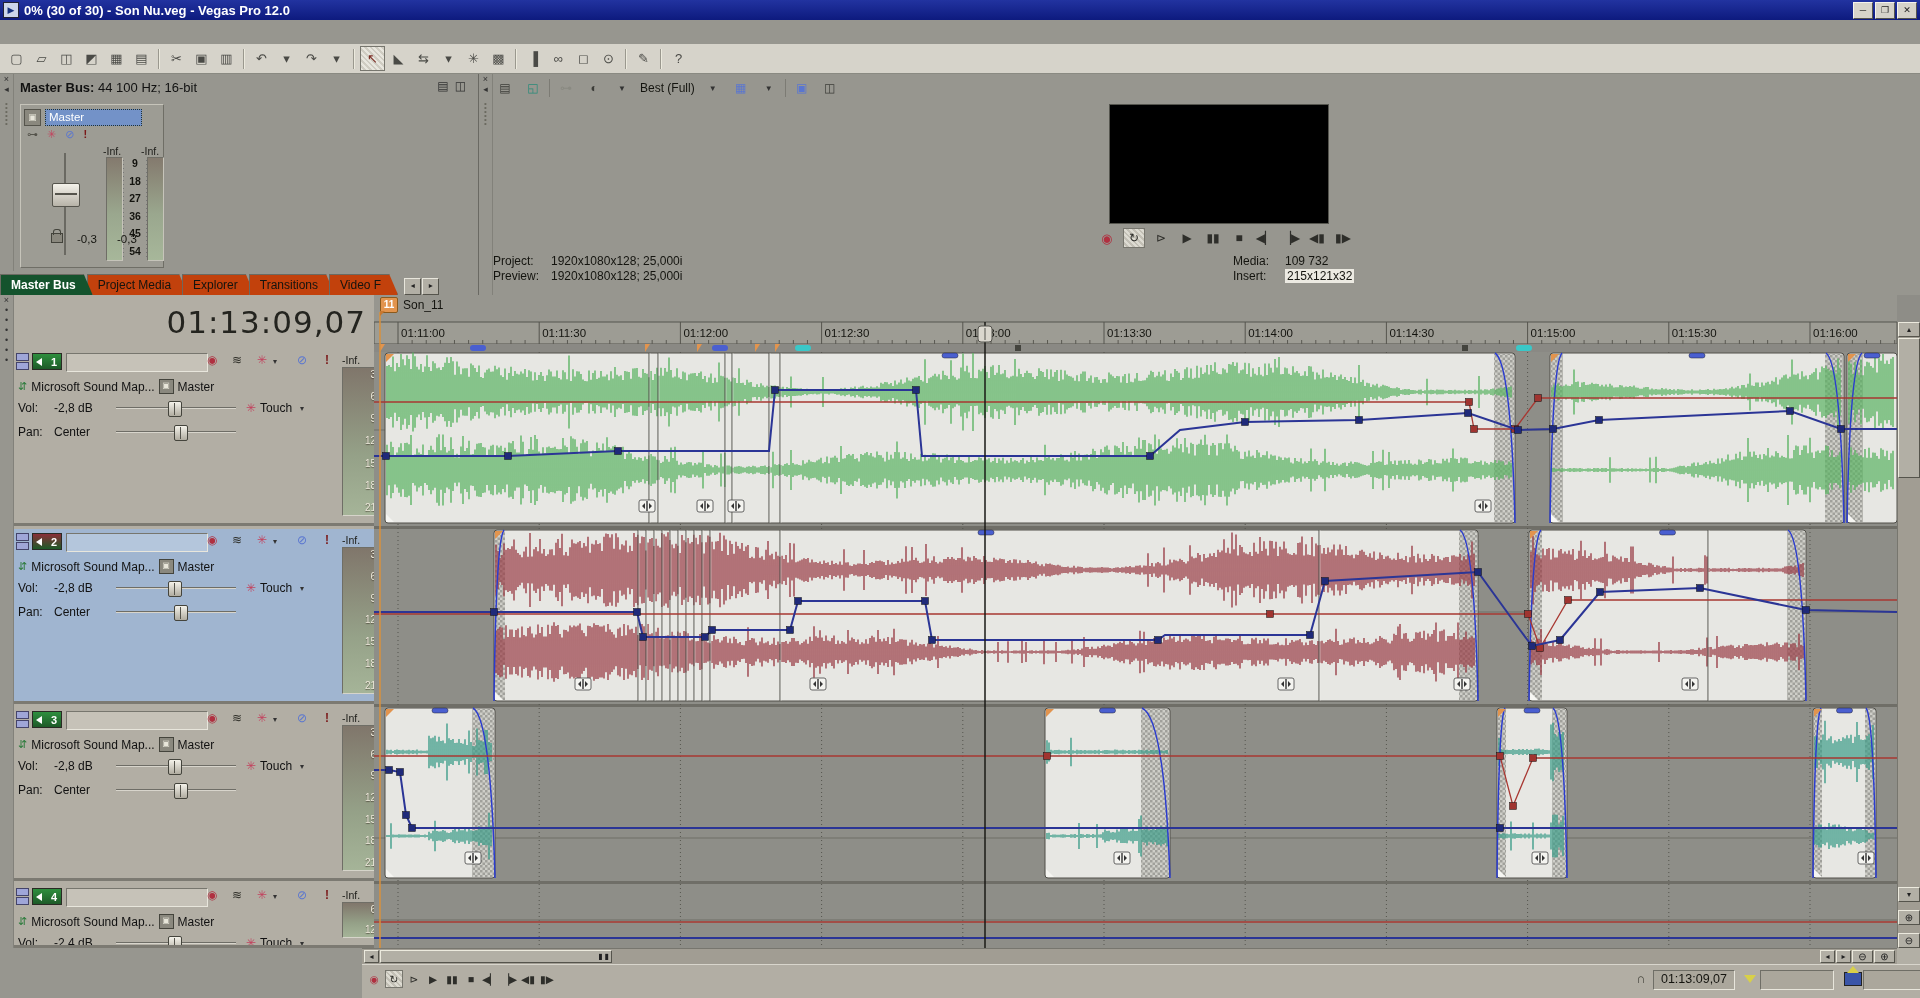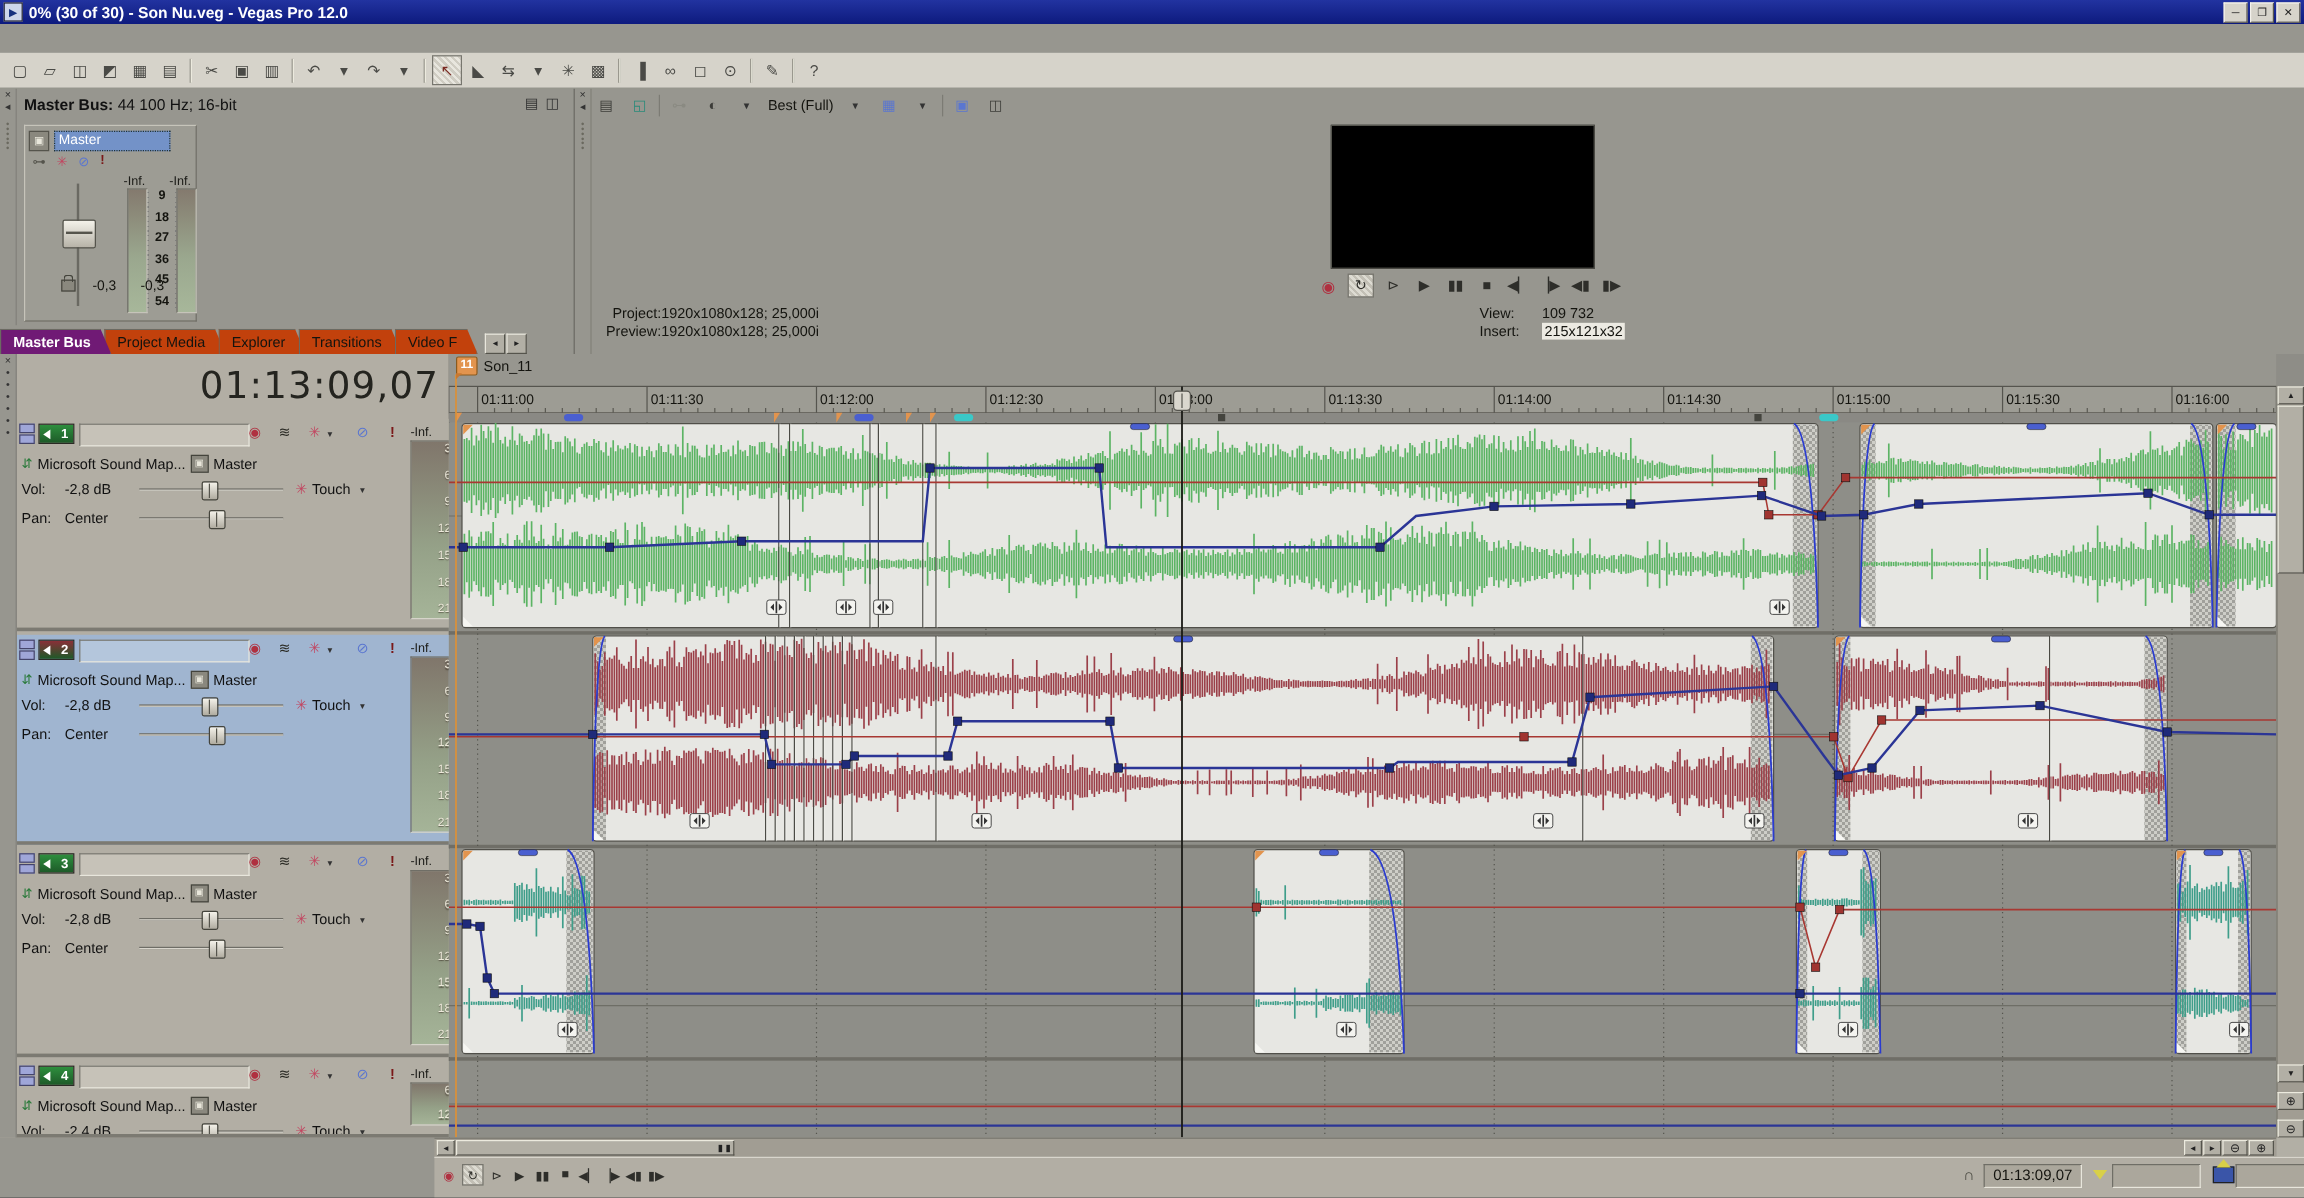--- a/index.html
+++ b/index.html
@@ -38,37 +38,37 @@
   #mscale{position:absolute;left:102px;top:52px;width:24px;height:100px;display:flex;flex-direction:column;justify-content:space-between;align-items:center;font-size:10.5px;font-weight:bold;color:#14140f;background:repeating-linear-gradient(180deg,transparent 0 3px,#777 3px 4px) left/1px 100% no-repeat,repeating-linear-gradient(180deg,transparent 0 3px,#777 3px 4px) right/1px 100% no-repeat;}
   #fader-track{position:absolute;left:43px;top:48px;width:2px;height:102px;background:#6a6962;}
   #fader-thumb{position:absolute;left:31px;top:78px;width:26px;height:22px;background:linear-gradient(180deg,#f4f2ea,#b7b3a8);border:1px solid #55544c;border-radius:2px;}
   #fader-thumb:before{content:"";position:absolute;left:2px;right:2px;top:9px;height:2px;background:#55544c;}
   .lockicon{position:absolute;left:30px;top:128px;width:10px;height:8px;background:#8a887e;border:1px solid #44443c;}
   .lockicon:before{content:"";position:absolute;left:1px;top:-5px;width:6px;height:5px;border:1px solid #44443c;border-bottom:none;border-radius:3px 3px 0 0;}
   .mval{position:absolute;font-size:11.5px;color:#14140f;}
   
   #docktabs{position:absolute;left:0;top:197px;width:478px;height:24px;display:flex;align-items:flex-end;}
   .dtab{height:20px;line-height:20px;padding:0 16px 0 10px;font-size:12px;background:#c2410c;color:#14140f;border:1px solid #6b6a62;border-bottom:none;clip-path:polygon(0 0,calc(100% - 9px) 0,100% 100%,0 100%);margin-right:-6px;}
-  .dtab.active{background:#701a75;color:#fff;font-weight:bold;z-index:2;}
+  .dtab.active{background:#14532d;color:#fff;font-weight:bold;z-index:2;}
   .tabarrows{margin-left:12px;display:flex;gap:1px;}
   .tabarrow{width:15px;height:15px;background:#b2afa5;border:1px solid;border-color:#e8e6dc #55544c #55544c #e8e6dc;font-size:8px;text-align:center;line-height:14px;color:#222;}
   
   #videopanel{left:478px;top:0;width:1442px;height:221px;border-left:1px solid #6a6963;}
   #vtoolbar{position:absolute;left:14px;top:3px;height:22px;display:flex;align-items:center;gap:4px;}
   .vbtn{min-width:20px;height:20px;display:flex;align-items:center;justify-content:center;font-size:12px;color:#3c3c38;padding:0 2px;}
   .vbtn.blue{color:#5a76d0;} .vbtn.teal{color:#2a8a7a;}
   #vquality{font-size:12px;color:#14140f;padding:0 2px;}
   #vscreen{position:absolute;left:630px;top:30px;width:218px;height:118px;background:#000;border:1px solid #55554e;}
   #vtransport{position:absolute;left:618px;top:154px;display:flex;align-items:center;gap:6px;}
   .pbtn{width:20px;height:18px;display:flex;align-items:center;justify-content:center;font-size:12px;color:#2e2e2a;}
   .pbtn.record{color:#b03040;font-size:13px;}
   .pbtn.sel{background:repeating-linear-gradient(45deg,#dddbd2 0 2px,#c2bfb5 2px 4px);border:1px solid #77766e;}
   .pbtn.small{width:16px;height:16px;font-size:10.5px;}
   #vinfo{position:absolute;left:14px;top:180px;font-size:12px;line-height:15px;color:#14140f;}
-  #vinfo .lbl{display:inline-block;width:58px;text-align:right;}
+  #vinfo .lbl{display:inline-block;width:58px;}
   #vstats{position:absolute;left:754px;top:180px;font-size:12px;line-height:15px;color:#14140f;}
   #vstats .lbl{display:inline-block;width:52px;}
   #vstats .hl{background:#eceae2;padding:0 2px;}
   
   #timeline{left:0;top:295px;width:1920px;height:653px;background:#8e8d87;}
   #headercol{position:absolute;left:0;top:0;width:374px;height:653px;background:#b2aea4;border-right:1px solid #55544e;}
   #hdockstrip{position:absolute;left:0;top:0;width:13px;height:653px;background:#97968f;border-right:1px solid #82817a;display:flex;flex-direction:column;align-items:center;font-size:9px;color:#333;}
   #bigtime{position:absolute;left:14px;top:0;width:352px;height:53px;display:flex;align-items:center;justify-content:flex-end;font-family:"DejaVu Sans",sans-serif;font-size:31px;color:#24241f;letter-spacing:1px;}
   .thead{position:absolute;left:14px;width:360px;background:#b2aea4;border-bottom:3px solid #7c7a72;box-sizing:border-box;overflow:hidden;font-size:12px;}
   .thead.sel{background:#a0b5d0;}
@@ -250,21 +250,21 @@
           <div class="pbtn ">◀▏</div>
           <div class="pbtn ">▕▶</div>
           <div class="pbtn ">◀▮</div>
           <div class="pbtn ">▮▶</div>
         </div>
       <div id="vinfo">
         <div><span class="lbl">Project:</span><span>1920x1080x128; 25,000i</span></div>
         <div><span class="lbl">Preview:</span><span>1920x1080x128; 25,000i</span></div>
       </div>
       <div id="vstats">
-        <div><span class="lbl">View:</span><span>109 732</span></div>
+        <div><span class="lbl">Media:</span><span>109 732</span></div>
         <div><span class="lbl">Insert:</span><span class="hl">215x121x32</span></div>
       </div>
     </div>
   </div>
 
   <div class="abs" id="timeline">
     <div id="headercol">
       <div id="bigtime">01:13:09,07</div>
       <div id="trackheads">
           <div class="thead" style="top: 54px; height: 177px;">

